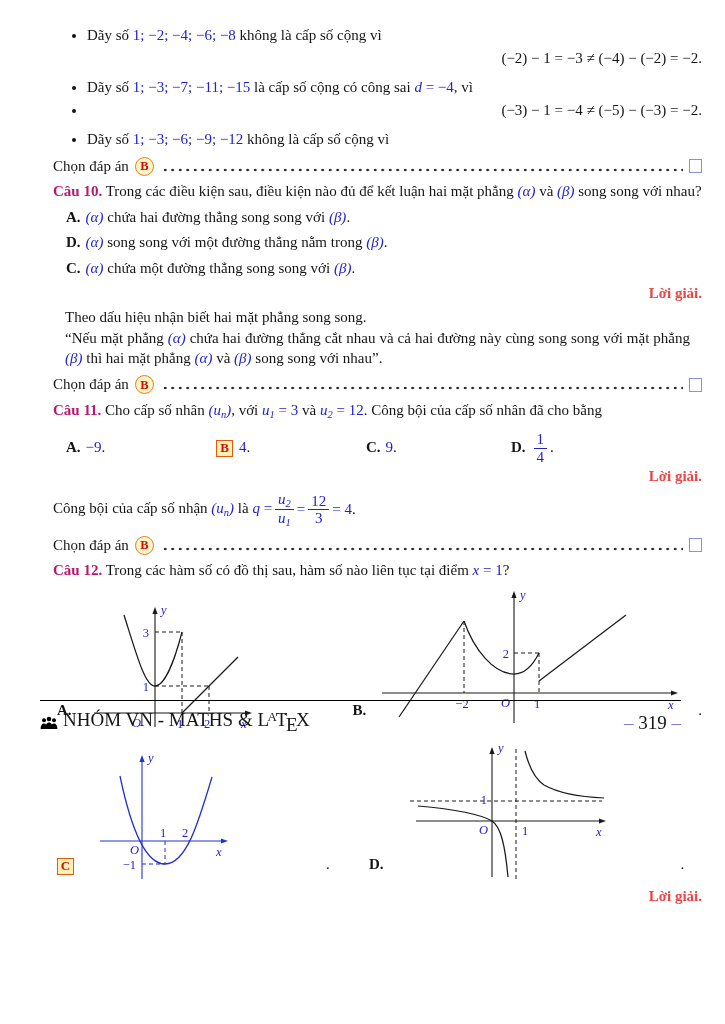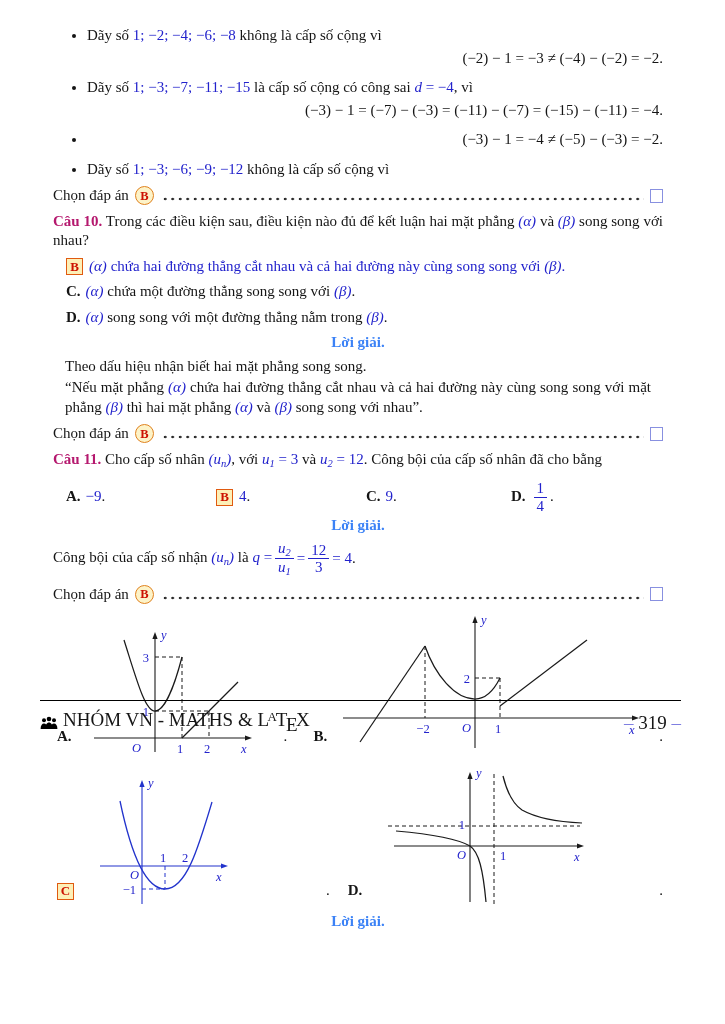--- a/index.html
+++ b/index.html
@@ -1,18 +1,18 @@
 <!DOCTYPE html>
 <html><head>
 <meta charset="utf-8">
 <style>
   html,body{margin:0;padding:0;background:#fff;}
   body{width:725px;height:1024px;overflow:hidden;position:relative;
        font-family:"Liberation Serif",serif;font-size:15px;line-height:1.3;color:#151515;}
-  .page{position:relative;height:750px;padding:26px 62px 0 53px;box-sizing:border-box;}
+  .page{position:relative;height:750px;padding:26px 23px 0 53px;box-sizing:border-box;}
 
   
   .run-t{}
   .run-m{color:#2222cc;}
   .run-mi{color:#2222cc;font-style:italic;}
   .run-msub{color:#2222cc;font-style:italic;font-size:70%;vertical-align:-0.28em;}
 
   
   ul.bullets{margin:0 0 4px 0;padding:0 0 0 34px;list-style:disc;}
   ul.bullets li{margin:0 0 2px 0;}
@@ -29,21 +29,21 @@
   .end-square{width:11px;height:12px;border:1.6px solid #8890e0;display:inline-block;}
 
   
   .qpara{margin:5px 0 3px 0;text-align:justify;}
   .qnum{color:#b5186e;font-weight:bold;font-family:Liberation Serif, serif;}
   .opt{margin:6px 0;padding-left:13px;}
   .opt-letter{font-weight:bold;margin-right:5px;}
   .box-answer{display:inline-flex;align-items:center;justify-content:center;
      width:17px;height:17px;border:1.6px solid #e05a10;background:#fdf0b8;
      color:#cc1100;font-weight:bold;font-size:13px;margin-right:6px;box-sizing:border-box;}
-  .loigiai{text-align:center;color:#3b82f6;font-weight:bold;margin:0 0 4px 0;}
+  .loigiai{text-align:right;color:#ef4444;font-weight:bold;margin:0 0 4px 0;}
   .solp{margin:2px 12px;text-align:justify;}
 
   
   .opt-grid{display:grid;grid-template-columns:150px 150px 145px auto;
      padding-left:13px;margin:10px 0 2px 0;align-items:center;}
   .opt-cell{display:flex;align-items:center;}
   .opt-val{color:#2222cc;}
 
   .frac{display:inline-flex;flex-direction:column;align-items:center;vertical-align:middle;
      margin:0 3px;line-height:1.1;color:#2222cc;}
@@ -84,47 +84,46 @@
 
 <div class="page">
 
   <ul class="bullets">
     <li>
       <span><span class="run-t">Dãy số </span><span class="run-m">1; −2; −4; −6; −8</span><span class="run-t"> không là cấp số cộng vì</span></span>
       <div class="eq">(−2) − 1 = −3 ≠ (−4) − (−2) = −2.</div>
     </li>
     <li>
       <span><span class="run-t">Dãy số </span><span class="run-m">1; −3; −7; −11; −15</span><span class="run-t"> là cấp số cộng có công sai </span><span class="run-mi">d</span><span class="run-m"> = −4</span><span class="run-t">, vì</span></span>
-      <div class="eq">(−3) − 1 = (−7) − (−3) = (−11) − (−7) = (−15) − (−11) = −4.</div>
     </li>
     <li>
       <div class="eq">(−3) − 1 = −4 ≠ (−5) − (−3) = −2.</div>
     </li>
     <li>
       <span><span class="run-t">Dãy số </span><span class="run-m">1; −3; −6; −9; −12</span><span class="run-t"> không là cấp số cộng vì</span></span>
     </li>
   </ul>
 
   <div class="answer-line">
     <span>Chọn đáp án</span>
     <span class="circle-answer">B</span>
     <span class="leader"></span>
     <span class="end-square"></span>
   </div>
 
   <p class="qpara"><b class="qnum">Câu 10.</b>
     <span><span class="run-t">Trong các điều kiện sau, điều kiện nào đủ để kết luận hai mặt phẳng </span><span class="run-mi">(α)</span><span class="run-t"> và </span><span class="run-mi">(β)</span><span class="run-t"> song song với nhau?</span></span></p>
   <div class="opt">
-    <span class="box-answer">B</span><span><span class="run-mi">(α)</span><span class="run-m"> chứa hai đường thẳng cắt nhau và cả hai đường này cùng song song với </span><span class="run-mi">(β)</span><span class="run-m">.</span></span>
+    <span class="opt-letter">A.</span><span><span class="run-mi">(α)</span><span class="run-t"> chứa hai đường thẳng song song với </span><span class="run-mi">(β)</span><span class="run-t">.</span></span>
+  </div>
+  <div class="opt">
+    <span class="opt-letter">D.</span><span><span class="run-mi">(α)</span><span class="run-t"> song song với một đường thẳng nằm trong </span><span class="run-mi">(β)</span><span class="run-t">.</span></span>
   </div>
   <div class="opt">
     <span class="opt-letter">C.</span><span><span class="run-mi">(α)</span><span class="run-t"> chứa một đường thẳng song song với </span><span class="run-mi">(β)</span><span class="run-t">.</span></span>
-  </div>
-  <div class="opt">
-    <span class="opt-letter">D.</span><span><span class="run-mi">(α)</span><span class="run-t"> song song với một đường thẳng nằm trong </span><span class="run-mi">(β)</span><span class="run-t">.</span></span>
   </div>
   <div class="loigiai">Lời giải.</div>
   <p class="solp"><span class="run-t">Theo dấu hiệu nhận biết hai mặt phẳng song song.</span></p>
   <p class="solp"><span class="run-t">“Nếu mặt phẳng </span><span class="run-mi">(α)</span><span class="run-t"> chứa hai đường thẳng cắt nhau và cả hai đường này cùng song song với mặt phẳng </span><span class="run-mi">(β)</span><span class="run-t"> thì hai mặt phẳng </span><span class="run-mi">(α)</span><span class="run-t"> và </span><span class="run-mi">(β)</span><span class="run-t"> song song với nhau”.</span></p>
   <div class="answer-line">
     <span>Chọn đáp án</span>
     <span class="circle-answer">B</span>
     <span class="leader"></span>
     <span class="end-square"></span>
   </div>
@@ -170,20 +169,22 @@
     </span>
     <span><span class="run-m"> = 4</span><span class="run-t">.</span></span>
   </div>
   <div class="answer-line">
     <span>Chọn đáp án</span>
     <span class="circle-answer">B</span>
     <span class="leader"></span>
     <span class="end-square"></span>
   </div>
 
+  <p class="qpara"><b class="qnum">Câu 12.</b>
+    <span><span class="run-t">Trong các hàm số có đồ thị sau, hàm số nào liên tục tại điểm </span><span class="run-mi">x</span><span class="run-m"> = 1</span><span class="run-t">?</span></span></p>
 
   <div class="graph-row">
     <div class="gcell gcell-a">
       <span class="glabel">A.</span>
       <svg width="200" height="132" viewBox="0 0 200 132">
         <path class="ax" d="M14,112 H166"></path>
           <path class="ah" d="M172,112 l-7,-2.6 v5.2 z"></path>
         <path class="ax" d="M75,126 V12"></path>
           <path class="ah" d="M75,6 l-2.6,7 h5.2 z"></path>
         <path class="dash" d="M75,31 H102"></path>

